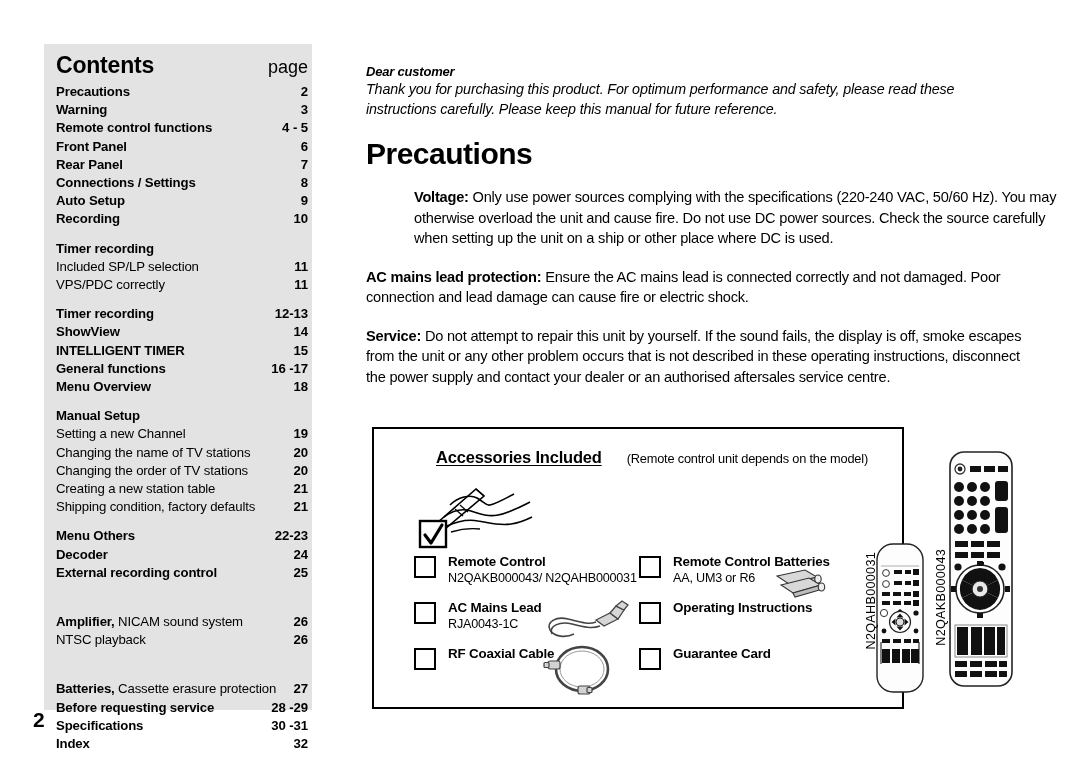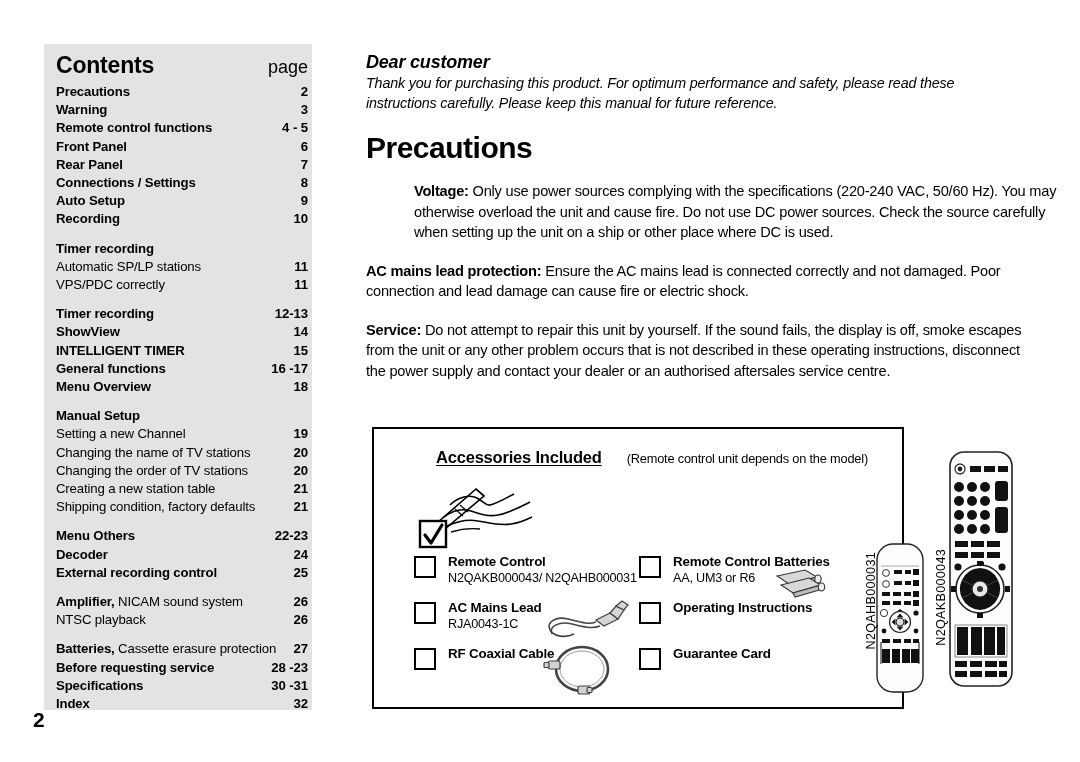--- a/index.html
+++ b/index.html
@@ -48,45 +48,45 @@
     justify-content: space-between;
     align-items: baseline;
     font-size: 13.2px;
     line-height: 18.2px;
     white-space: nowrap;
   }
   .toc-row .t-label { letter-spacing: -0.15px; }
   .toc-row .t-page { font-weight: bold; letter-spacing: -0.1px; }
   .toc-row.bold .t-label { font-weight: bold; }
   .toc-row.plain .t-label { font-weight: normal; }
-  .toc-row.mixed .t-label { font-weight: normal; }
+  .toc-row.mixed .t-label { font-weight: normal; margin-top: 20px; }
   .toc-row.mixed .t-label b { font-weight: bold; }
   .toc-gap { height: 11px; }
 
   
   #page-number {
     position: absolute;
     left: 33px;
     top: 708px;
     font-size: 21px;
     font-weight: bold;
   }
 
   
   #right-col {
     position: absolute;
     left: 366px;
     top: 48px;
     width: 668px;
   }
   #dear-customer-title {
-    font-size: 18px;
+    font-size: 13px;
     font-weight: bold;
     font-style: italic;
-    margin: 4px 0 1px 0;
+    margin: 16px 0 1px 0;
     letter-spacing: -0.2px;
   }
   #dear-customer-body {
     font-size: 14.3px;
     font-style: italic;
     line-height: 19.5px;
     margin: 0;
     letter-spacing: -0.15px;
     width: 650px;
   }
@@ -239,21 +239,21 @@
       <div class="toc-row bold">
         <span class="t-label">Recording</span>
         <span class="t-page">10</span>
       </div>
       <div class="toc-gap"></div>
       <div class="toc-row bold">
         <span class="t-label">Timer recording</span>
         <span class="t-page"></span>
       </div>
       <div class="toc-row plain">
-        <span class="t-label">Automatic SP/LP stations</span>
+        <span class="t-label">Included SP/LP selection</span>
         <span class="t-page">11</span>
       </div>
       <div class="toc-row plain">
         <span class="t-label">VPS/PDC correctly</span>
         <span class="t-page">11</span>
       </div>
       <div class="toc-gap"></div>
       <div class="toc-row bold">
         <span class="t-label">Timer recording</span>
         <span class="t-page">12-13</span>
@@ -321,21 +321,21 @@
         <span class="t-label">NTSC playback</span>
         <span class="t-page">26</span>
       </div>
       <div class="toc-gap"></div>
       <div class="toc-row mixed">
         <span class="t-label"><b>Batteries,</b> Cassette erasure protection</span>
         <span class="t-page">27</span>
       </div>
       <div class="toc-row bold">
         <span class="t-label">Before requesting service</span>
-        <span class="t-page">28 -23</span>
+        <span class="t-page">28 -29</span>
       </div>
       <div class="toc-row bold">
         <span class="t-label">Specifications</span>
         <span class="t-page">30 -31</span>
       </div>
       <div class="toc-row bold">
         <span class="t-label">Index</span>
         <span class="t-page">32</span>
       </div>
     </div>

